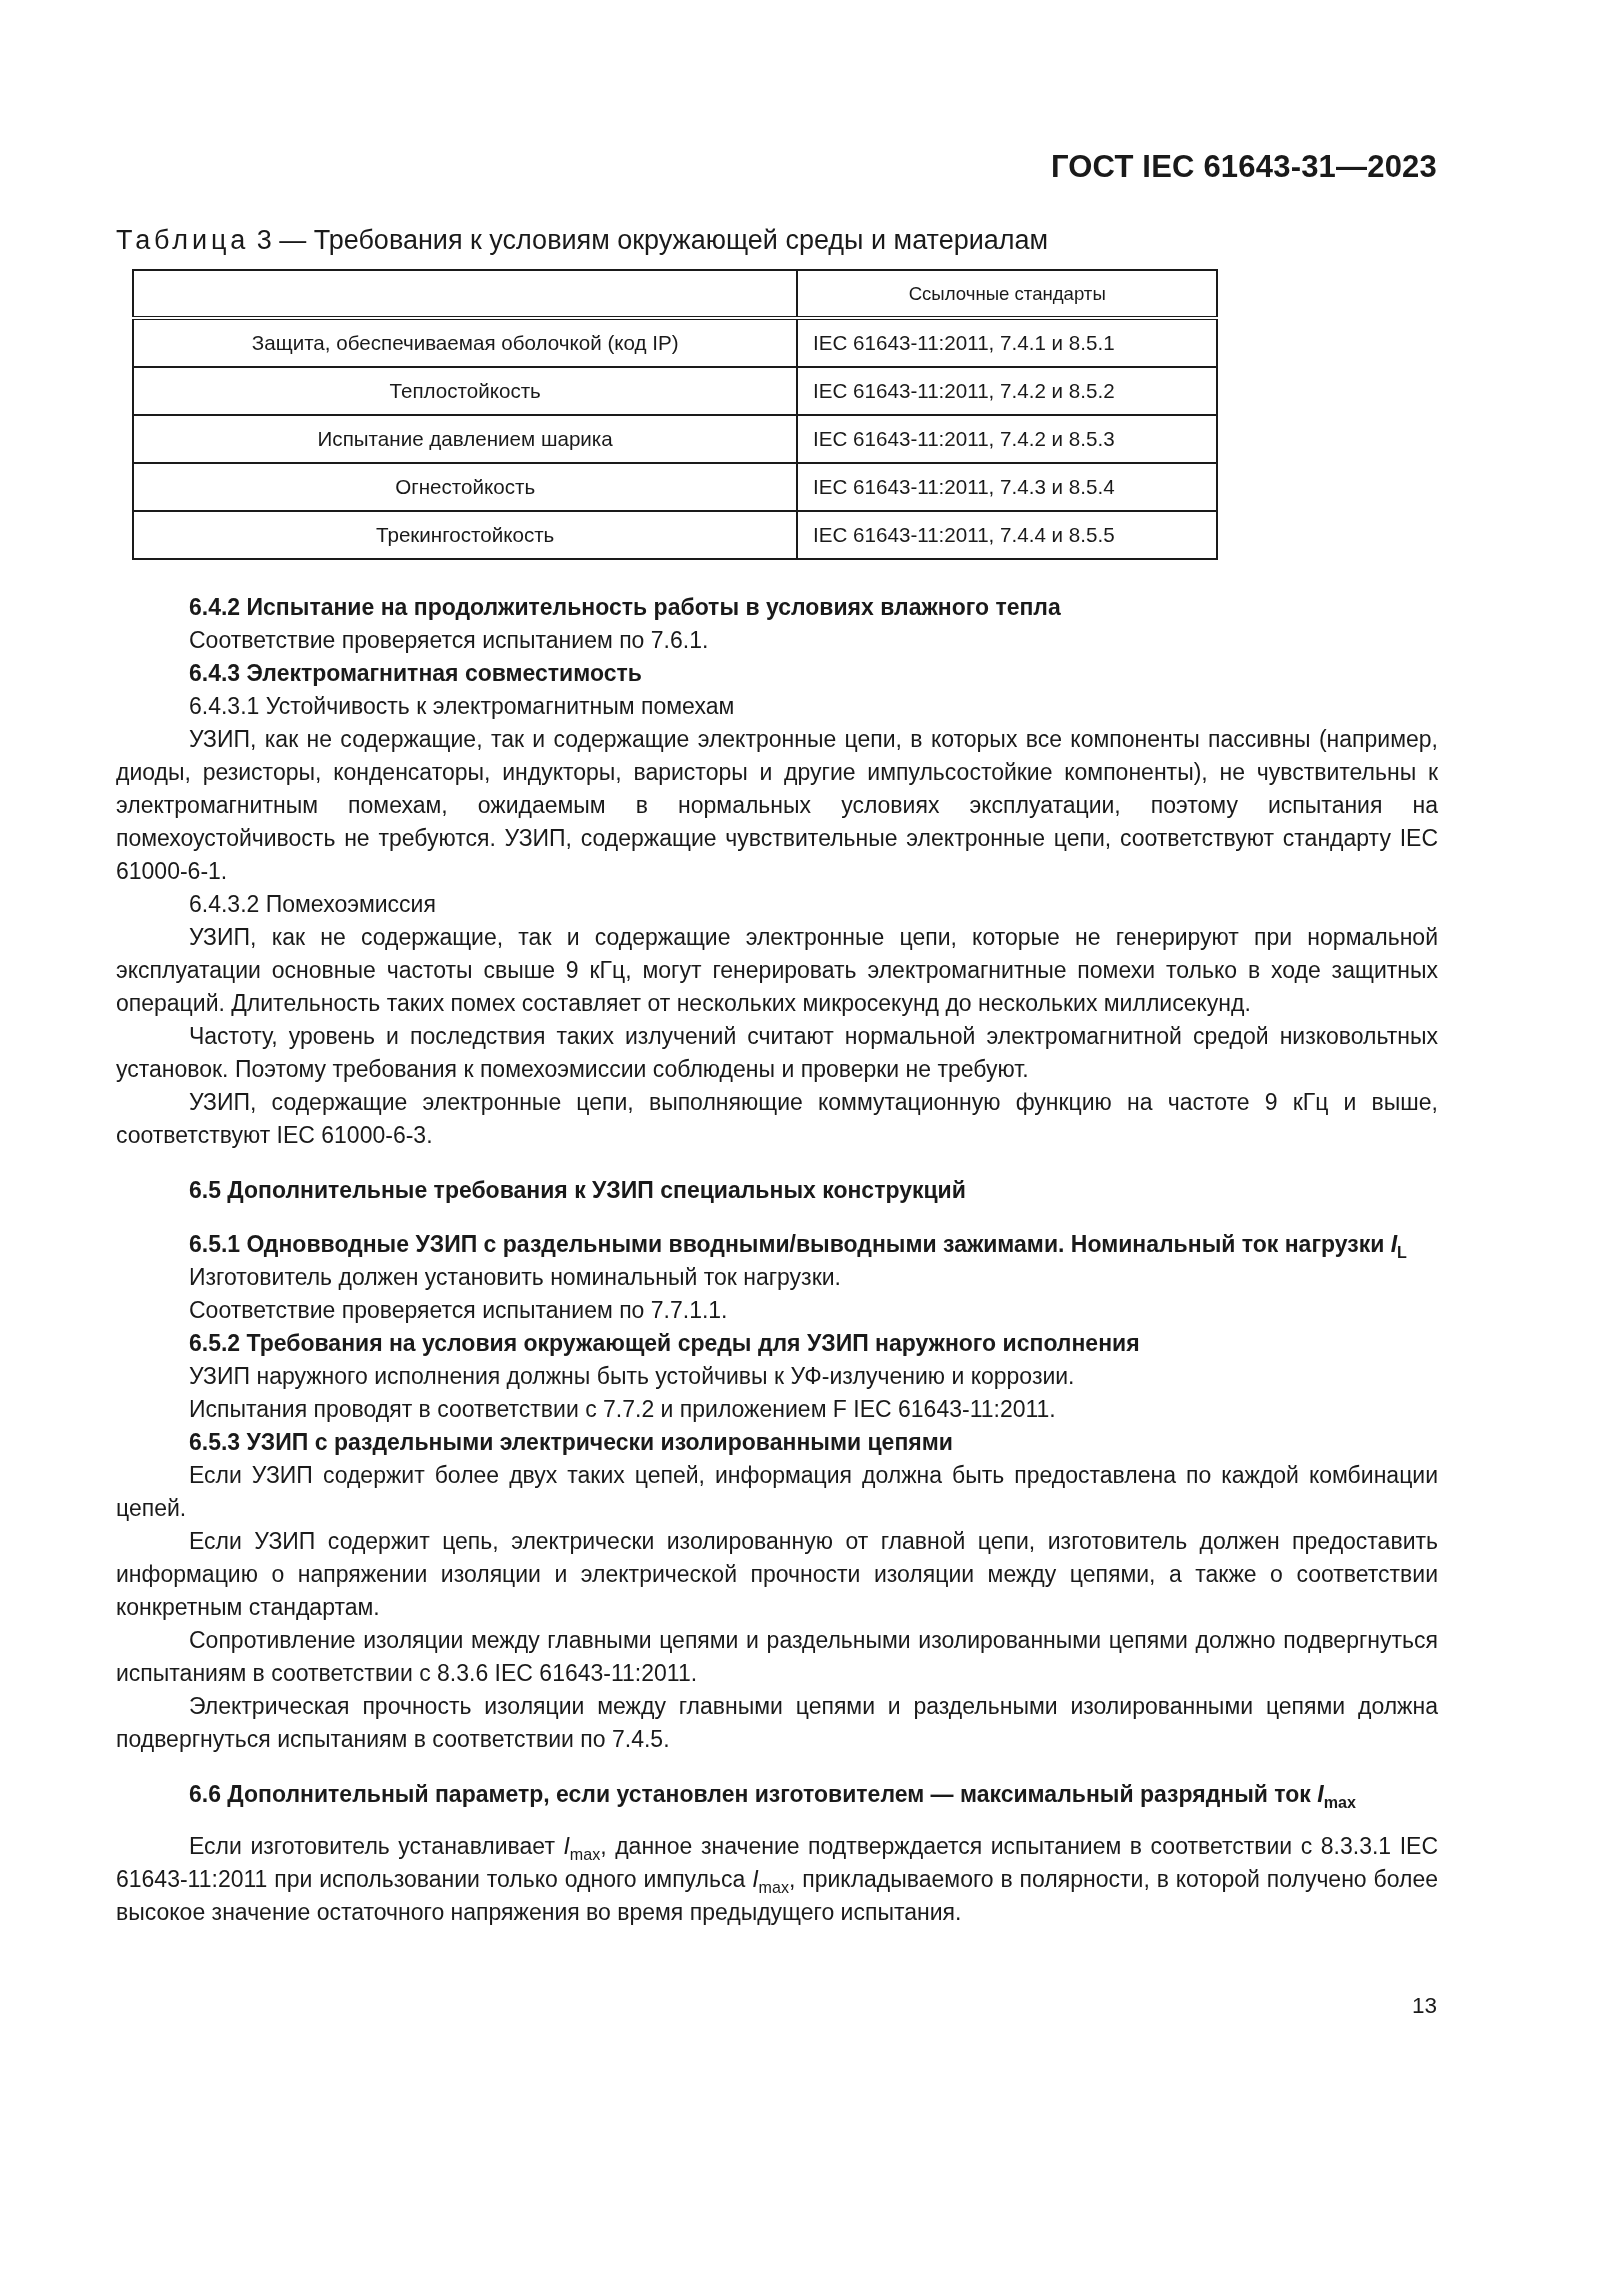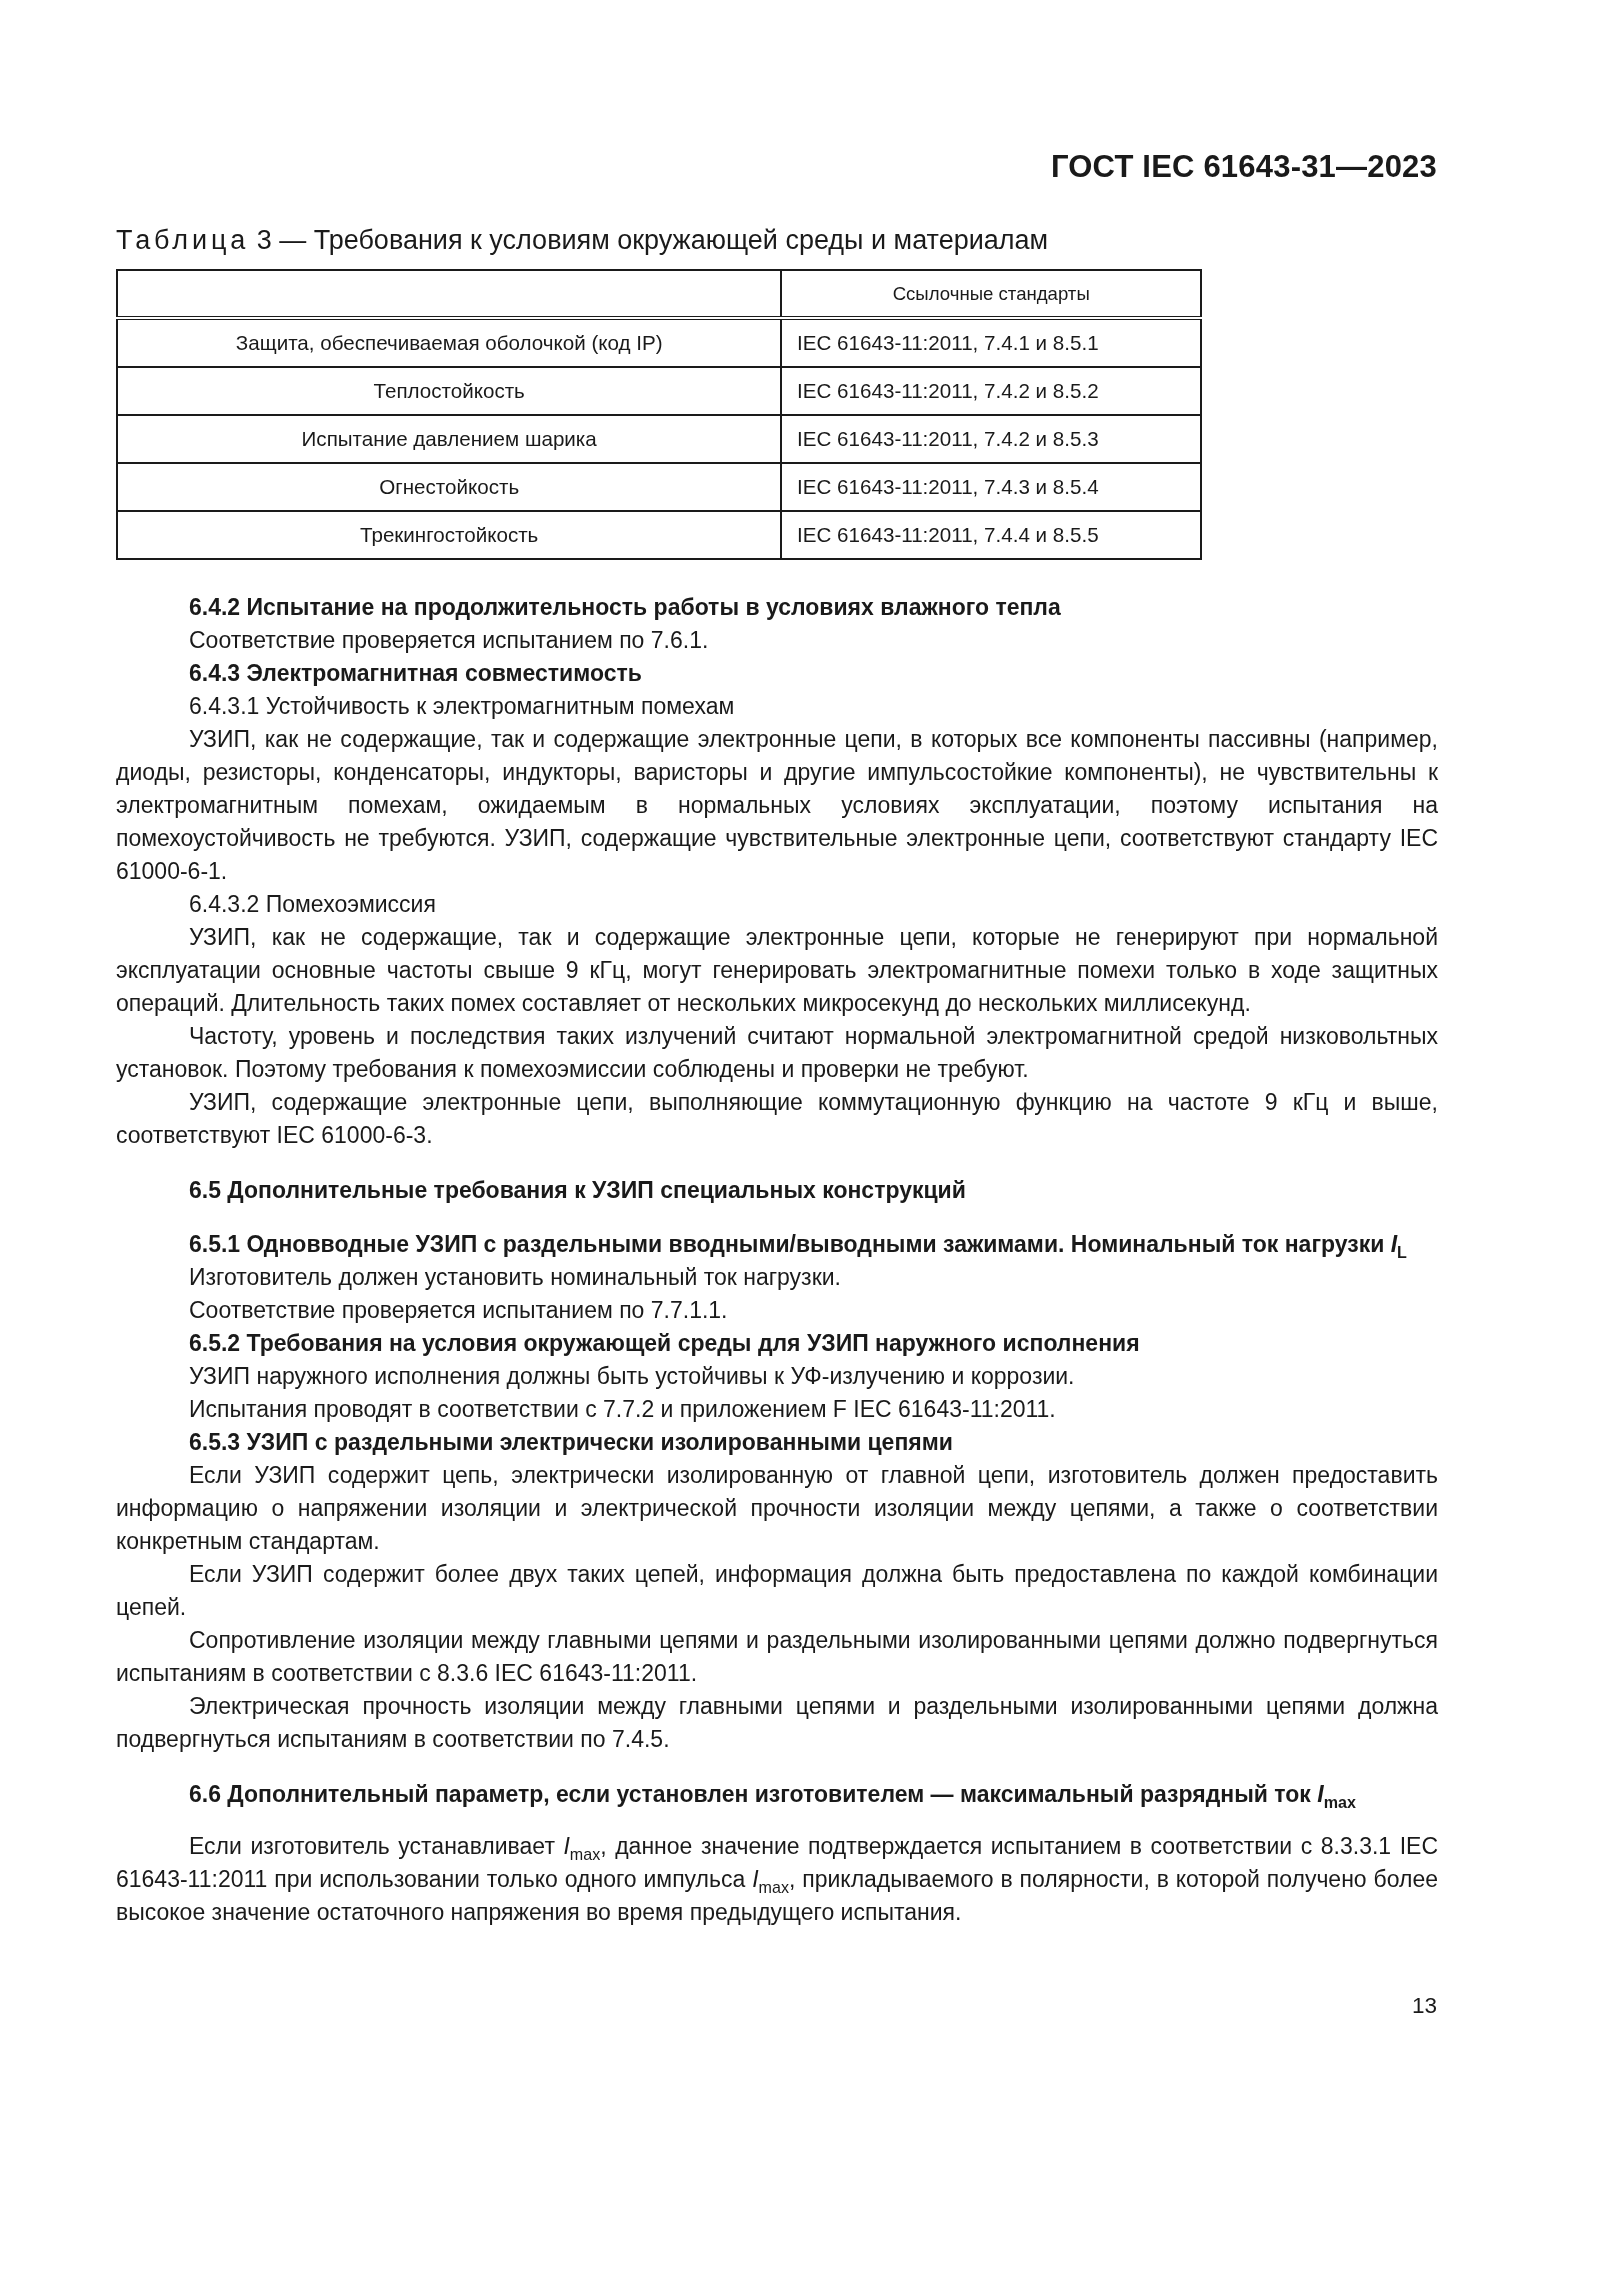--- a/index.html
+++ b/index.html
@@ -1,21 +1,21 @@
 <!DOCTYPE html>
 <html><head>
 <meta charset="utf-8">
 <style>
   html, body { margin: 0; padding: 0; background: #ffffff; }
   body { width: 1621px; height: 2293px; position: relative; overflow: hidden;
          font-family: "Liberation Sans", "DejaVu Sans", sans-serif; color: #1a1a1a; }
   .header-code { position: absolute; top: 149px; right: 184px; font-weight: bold; font-size: 31px; letter-spacing: 0.2px; }
   .table-caption { position: absolute; top: 225px; left: 116px; font-size: 27px; text-align: right; }
   .table-caption .spaced { letter-spacing: 3.9px; }
-  table.req { position: absolute; top: 269px; left: 116px; width: 1086px; border-collapse: collapse; font-size: 20.6px; }
+  table.req { position: absolute; top: 269px; left: 132px; width: 1086px; border-collapse: collapse; font-size: 20.6px; }
   table.req td, table.req th { border: 2px solid #1a1a1a; padding: 0 14.7px; text-align: left; font-weight: normal; }
   table.req th { height: 45px; text-align: center; font-size: 18.6px; border-bottom: 4.9px double #1a1a1a; }
   table.req td { height: 46px; border-top-width: 2.9px; border-bottom-width: 2.9px; }
   table.req td.c1 { width: 633px; text-align: center; }
   .body-text { position: absolute; left: 116px; width: 1322px; font-size: 23px; line-height: 33px; text-align: justify; }
   .body-text p { margin: 0; }
   .ind { text-indent: 73px; }
   .h { font-weight: bold; }
   .gap { margin-top: 21.6px !important; }
   .gap2 { margin-top: 19.6px !important; }
@@ -71,22 +71,22 @@
   <p class="ind">УЗИП, содержащие электронные цепи, выполняющие коммутационную функцию на частоте 9 кГц и выше, соответствуют IEC 61000-6-3.</p>
 
   <p class="ind h gap">6.5 Дополнительные требования к УЗИП специальных конструкций</p>
   <p class="ind h gap"><span>6.5.1 Одновводные УЗИП с раздельными вводными/выводными зажимами. Номинальный ток нагрузки </span><span class="it">I</span><sub>L</sub></p>
   <p class="ind">Изготовитель должен установить номинальный ток нагрузки.</p>
   <p class="ind">Соответствие проверяется испытанием по 7.7.1.1.</p>
   <p class="ind h">6.5.2 Требования на условия окружающей среды для УЗИП наружного исполнения</p>
   <p class="ind">УЗИП наружного исполнения должны быть устойчивы к УФ-излучению и коррозии.</p>
   <p class="ind">Испытания проводят в соответствии с 7.7.2 и приложением F IEC 61643-11:2011.</p>
   <p class="ind h">6.5.3 УЗИП с раздельными электрически изолированными цепями</p>
+  <p class="ind">Если УЗИП содержит более двух таких цепей, информация должна быть предоставлена по каждой комбинации цепей.</p>
   <p class="ind">Если УЗИП содержит цепь, электрически изолированную от главной цепи, изготовитель должен предоставить информацию о напряжении изоляции и электрической прочности изоляции между цепями, а также о соответствии конкретным стандартам.</p>
-  <p class="ind">Если УЗИП содержит более двух таких цепей, информация должна быть предоставлена по каждой комбинации цепей.</p>
   <p class="ind">Сопротивление изоляции между главными цепями и раздельными изолированными цепями должно подвергнуться испытаниям в соответствии с 8.3.6 IEC 61643-11:2011.</p>
   <p class="ind">Электрическая прочность изоляции между главными цепями и раздельными изолированными цепями должна подвергнуться испытаниям в соответствии по 7.4.5.</p>
 
   <p class="ind h gap" style="text-align:left; padding-left:73px; text-indent:0;"><span>6.6 Дополнительный параметр, если установлен изготовителем — максимальный разрядный ток </span><span class="it">I</span><sub>max</sub></p>
   <p class="ind gap2"><span>Если изготовитель устанавливает </span><span class="it">I</span><sub>max</sub><span>, данное значение подтверждается испытанием в соответствии с 8.3.3.1 IEC 61643-11:2011 при использовании только одного импульса </span><span class="it">I</span><sub>max</sub><span>, прикладываемого в полярности, в которой получено более высокое значение остаточного напряжения во время предыдущего испытания.</span></p>
 </div>
 
 <div class="page-num">13</div>
 
 

